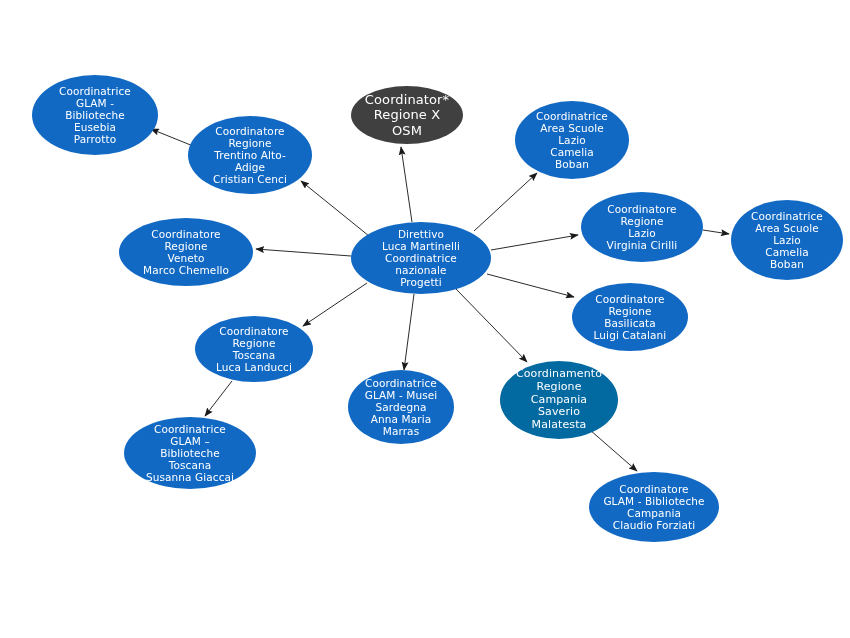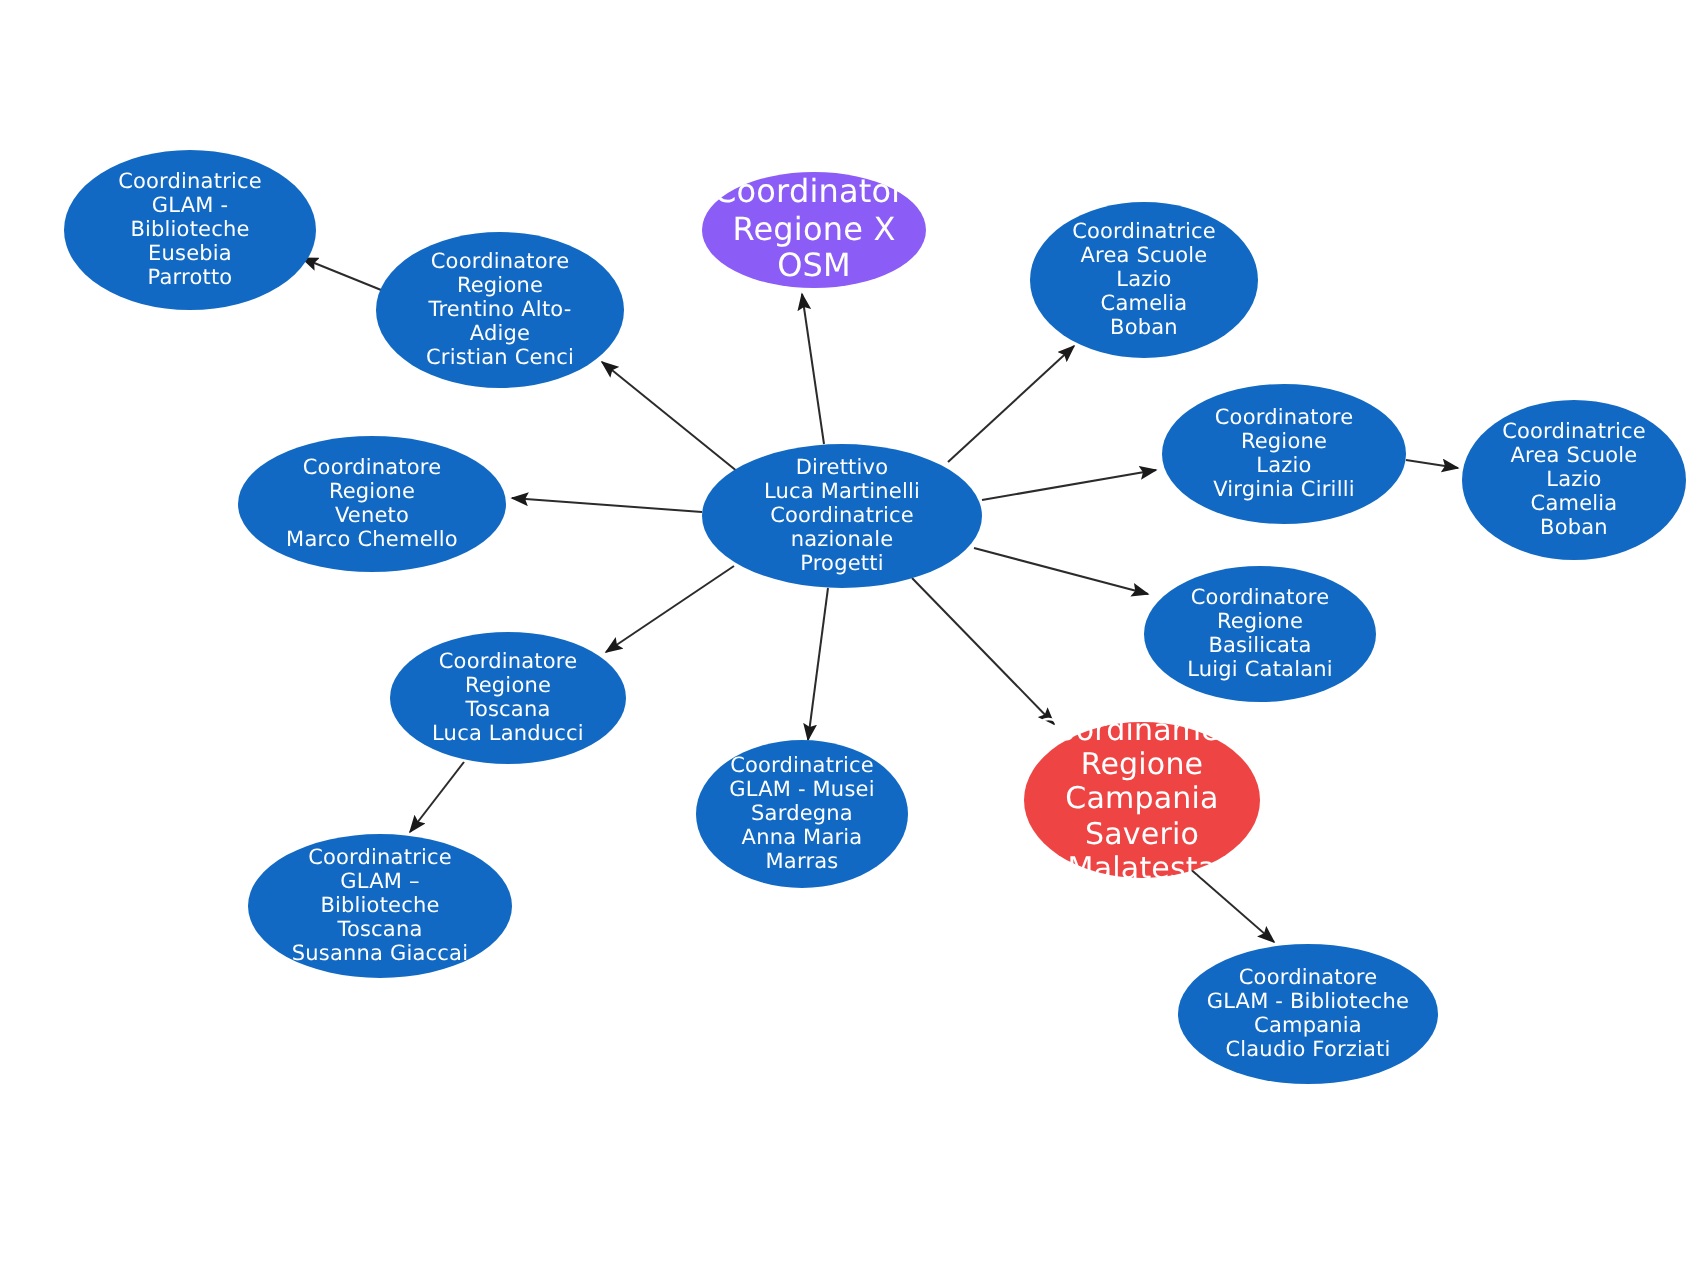--- a/index.html
+++ b/index.html
@@ -86,21 +86,21 @@
 Eusebia
 Parrotto</span>
       </div>
       <div class="node" style="left: 188px; top: 116px; width: 124px; height: 78px; font-size: 10.5px; background: rgb(17, 105, 196); color: rgb(255, 255, 255);">
         <span class="label">Coordinatore
 Regione
 Trentino Alto-
 Adige
 Cristian Cenci</span>
       </div>
-      <div class="node" style="left: 351px; top: 86px; width: 112px; height: 58px; font-size: 16px; background: #8b5cf6; color: rgb(255, 255, 255);">
+      <div class="node" style="left: 351px; top: 86px; width: 112px; height: 58px; font-size: 13px; background: #404040; color: rgb(255, 255, 255);">
         <span class="label">Coordinator*
 Regione X
 OSM</span>
       </div>
       <div class="node" style="left: 515px; top: 101px; width: 114px; height: 78px; font-size: 10.5px; background: rgb(17, 105, 196); color: rgb(255, 255, 255);">
         <span class="label">Coordinatrice
 Area Scuole
 Lazio
 Camelia
 Boban</span>
@@ -117,21 +117,21 @@
 Lazio
 Camelia
 Boban</span>
       </div>
       <div class="node" style="left: 572px; top: 283px; width: 116px; height: 68px; font-size: 10.5px; background: rgb(17, 105, 196); color: rgb(255, 255, 255);">
         <span class="label">Coordinatore
 Regione
 Basilicata
 Luigi Catalani</span>
       </div>
-      <div class="node" style="left: 512px; top: 361px; width: 118px; height: 78px; font-size: 15px; background: #ef4444; color: rgb(255, 255, 255);">
+      <div class="node" style="left: 500px; top: 361px; width: 118px; height: 78px; font-size: 11px; background: #0369a1; color: rgb(255, 255, 255);">
         <span class="label">Coordinamento
 Regione
 Campania
 Saverio
 Malatesta</span>
       </div>
       <div class="node" style="left: 589px; top: 472px; width: 130px; height: 70px; font-size: 10.5px; background: rgb(17, 105, 196); color: rgb(255, 255, 255);">
         <span class="label">Coordinatore
 GLAM - Biblioteche
 Campania

